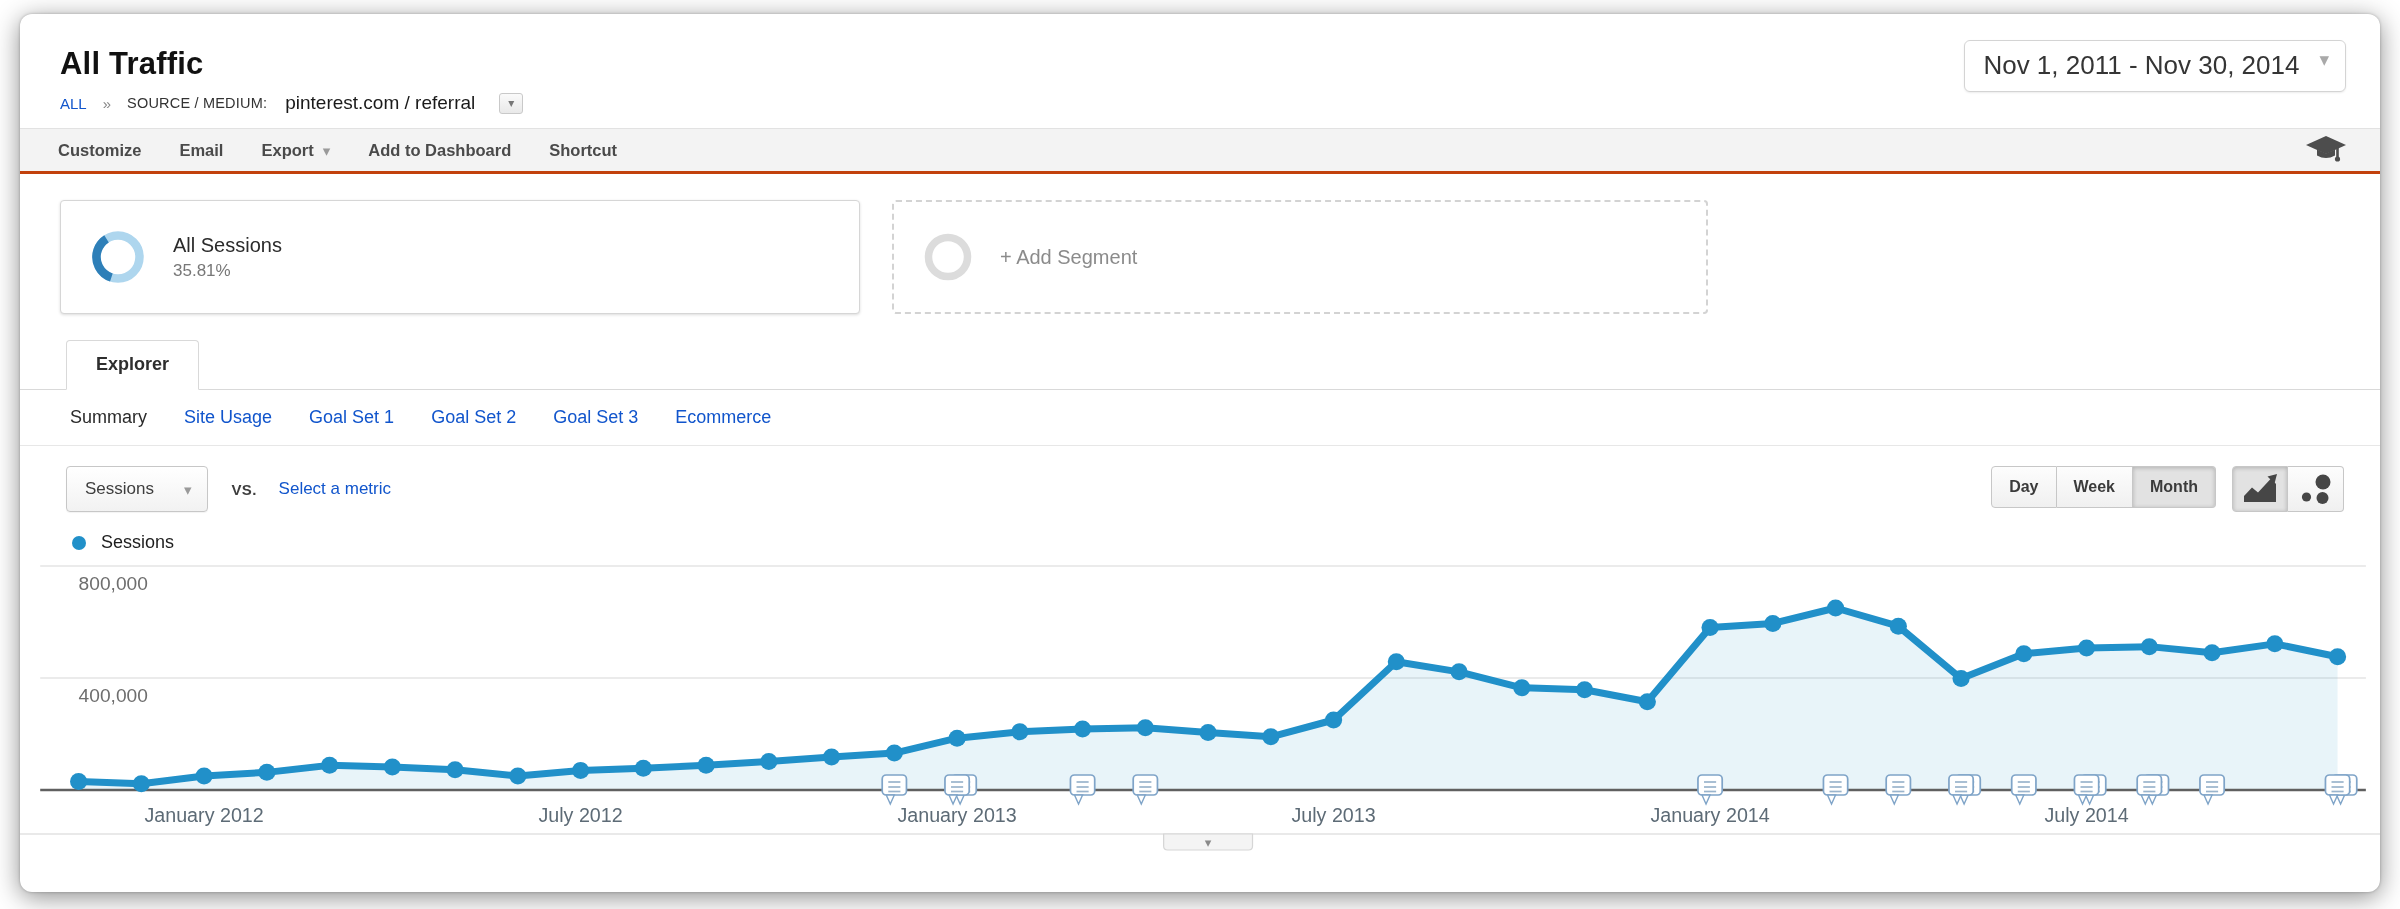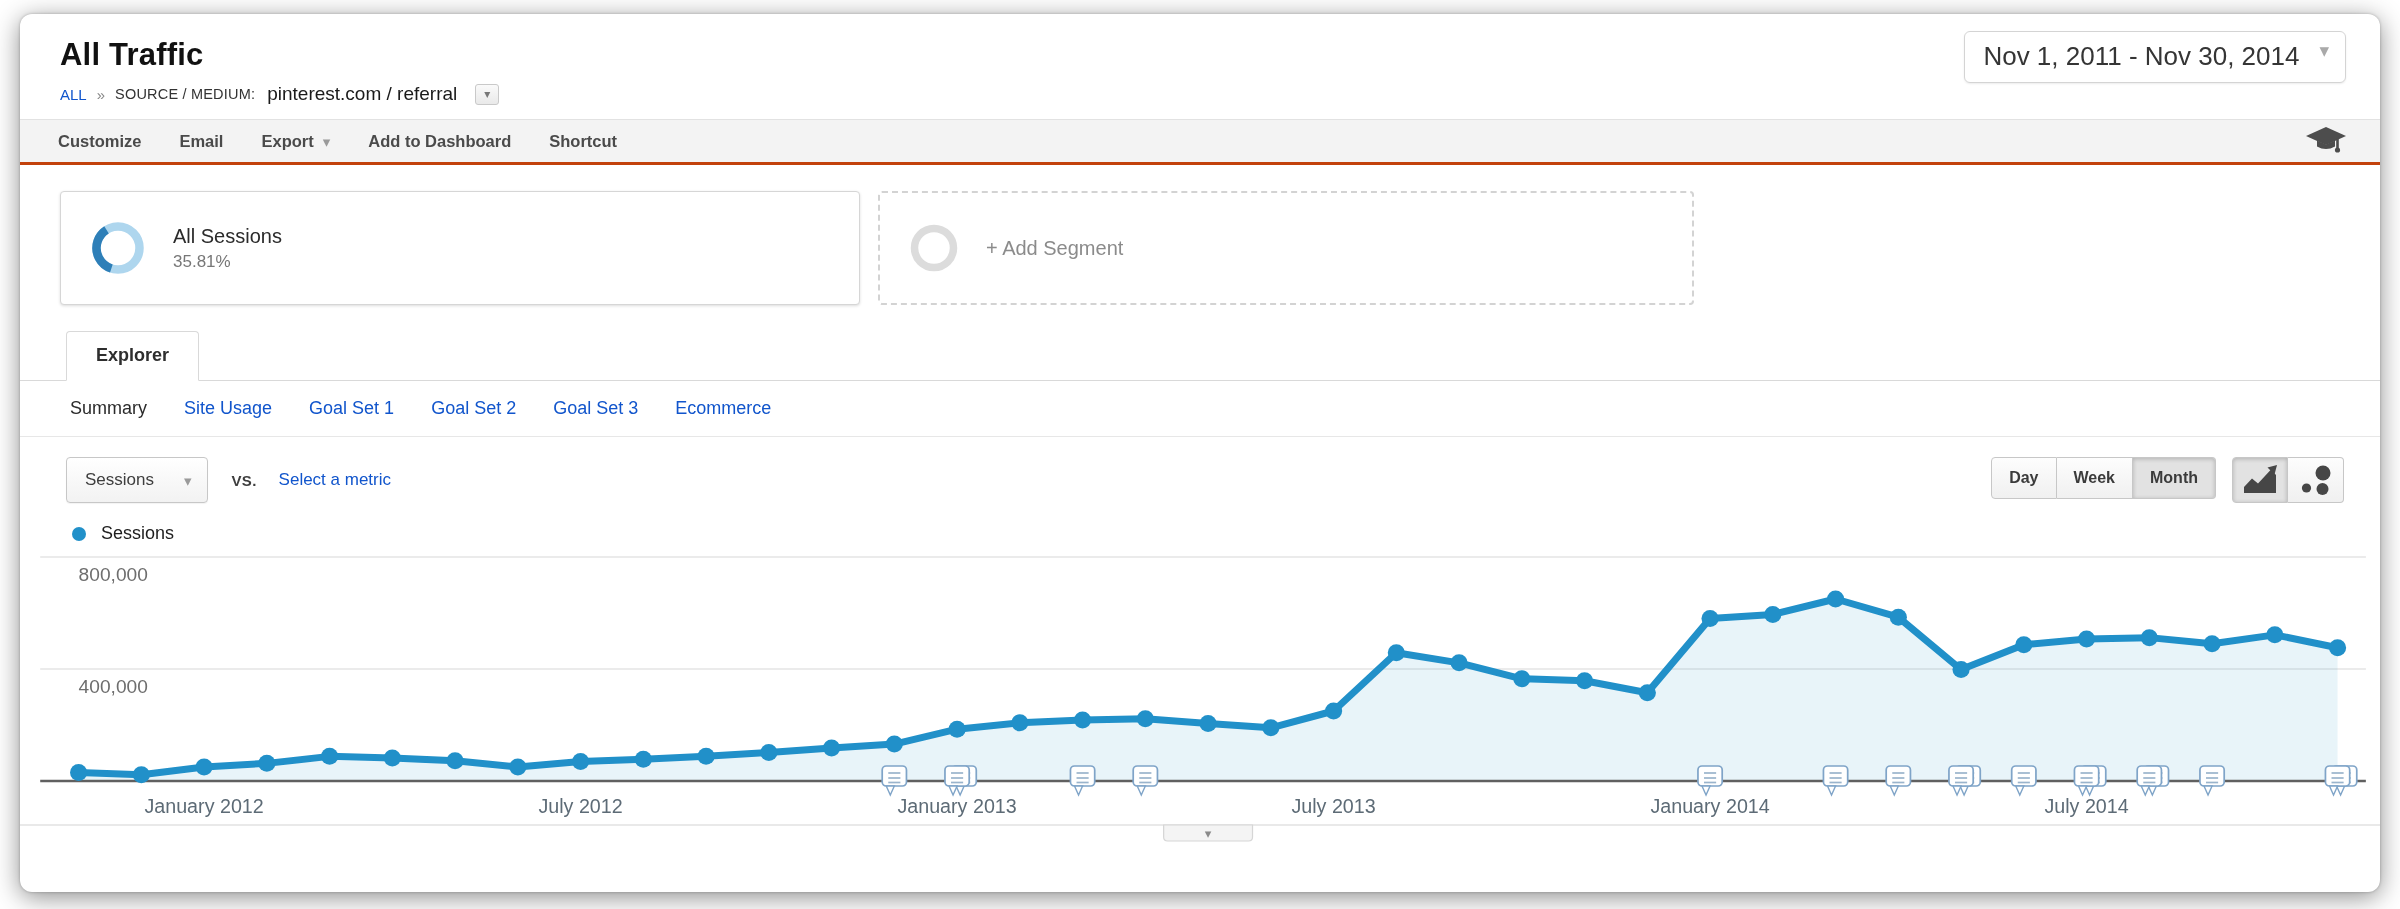--- a/index.html
+++ b/index.html
@@ -1,52 +1,52 @@
 <!DOCTYPE html>
 <html><head>
 <meta charset="utf-8">
 <style>
   * { box-sizing: border-box; margin: 0; padding: 0; }
   html,body { width: 2400px; height: 909px; background: #fff;
     font-family: "Liberation Sans", "DejaVu Sans", sans-serif; color:#333; }
   .frame { position: relative; margin: 14px 20px; width: 2360px; height: 878px;
     background: #fff; border-radius: 12px; overflow: hidden;
-    box-shadow: 0 5px 26px rgba(0,0,0,.45), 0 0 3px rgba(0,0,0,.25); padding-top: 15px; }
+    box-shadow: 0 5px 26px rgba(0,0,0,.45), 0 0 3px rgba(0,0,0,.25); padding-top: 24px; }
 
   
   .header { position: relative; padding: 8px 40px 0 40px; }
   .page-title { font-size: 31px; font-weight: bold; color: #111; letter-spacing: .2px; }
   .date-box { position: absolute; top: 2px; right: 34px; display: flex; align-items: flex-start;
     gap: 20px; background: #fff; border: 1px solid #d4d4d4; border-radius: 6px;
     padding: 9px 16px 10px 18px; box-shadow: 0 1px 2px rgba(0,0,0,.08); cursor: pointer; }
   .date-text { font-size: 26px; color: #353535; }
   .caret { color: #9a9a9a; font-size: 15px; line-height: 1; }
   .date-box .caret { font-size: 19px; color: #a9a9a9; }
 
   
-  .breadcrumb { display: flex; align-items: center; gap: 10px; padding: 10px 40px 14px 40px; }
+  .breadcrumb { display: flex; align-items: center; gap: 16px; padding: 10px 40px 14px 40px; }
   .bc-all { color: #15c; font-size: 15px; text-decoration: none; cursor: pointer; }
   .bc-sep { color: #888; font-size: 15px; }
   .bc-dim { color: #333; font-size: 14.5px; letter-spacing: .2px; }
   .bc-value { color: #1a1a1a; font-size: 19px; margin-left: 2px; }
   .bc-drop { display: inline-flex; align-items: center; justify-content: center;
     width: 24px; height: 21px; border: 1px solid #c9c9c9; border-radius: 3px;
     background: linear-gradient(#fafafa, #e9e9e9); margin-left: 8px; cursor: pointer; }
   .bc-drop .caret { font-size: 12px; color: #777; }
 
   
   .toolbar { display: flex; align-items: center; height: 46px; background: #f3f3f3;
     border-top: 1px solid #e2e2e2; border-bottom: 3px solid #c2410c; padding: 0 32px; }
   .tb-item { font-size: 16.5px; font-weight: bold; color: #4a4a4a; padding: 0 19px;
     cursor: pointer; display: flex; align-items: center; gap: 9px; }
   .tb-item:first-child { padding-left: 6px; }
   .tb-cap { margin-left: auto; cursor: pointer; display: flex; align-items: center; }
 
   
-  .segments { display: flex; gap: 18px; padding: 26px 40px 22px 40px; }
+  .segments { display: flex; gap: 32px; padding: 26px 40px 22px 40px; }
   .seg-card { width: 800px; height: 114px; border: 1px solid #d6d6d6; border-radius: 4px;
     box-shadow: 0 1px 3px rgba(0,0,0,.14); display: flex; align-items: center;
     padding: 0 28px; gap: 26px; cursor: pointer; background: #fff; }
   .seg-name { font-size: 20px; color: #2b2b2b; }
   .seg-pct { font-size: 17px; color: #777; margin-top: 4px; }
   .seg-add { width: 816px; height: 114px; border: 2px dashed #d3d3d3; border-radius: 4px;
     display: flex; align-items: center; padding: 0 28px; gap: 26px; cursor: pointer; }
   .seg-add-label { font-size: 20px; color: #8b8b8b; }
 
   

